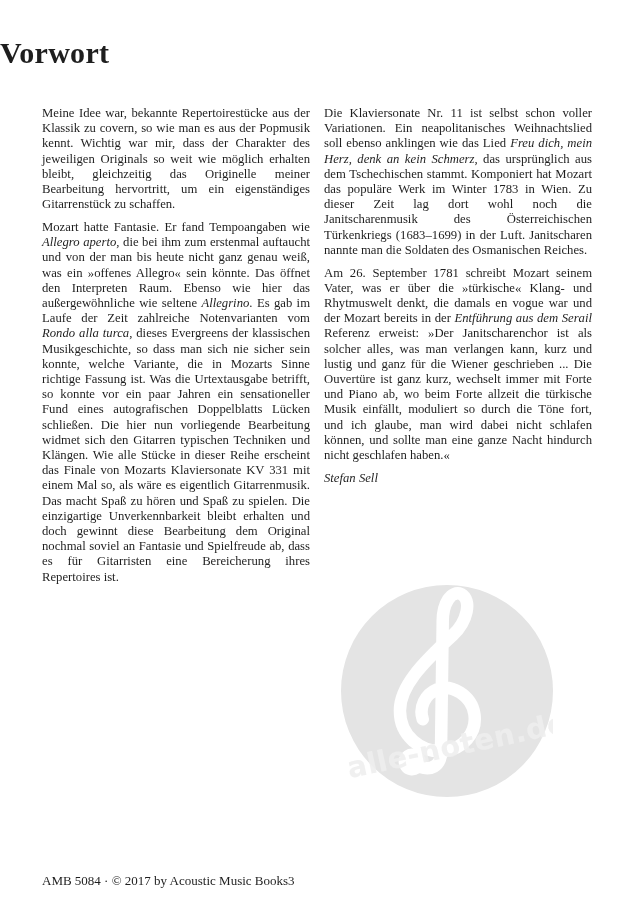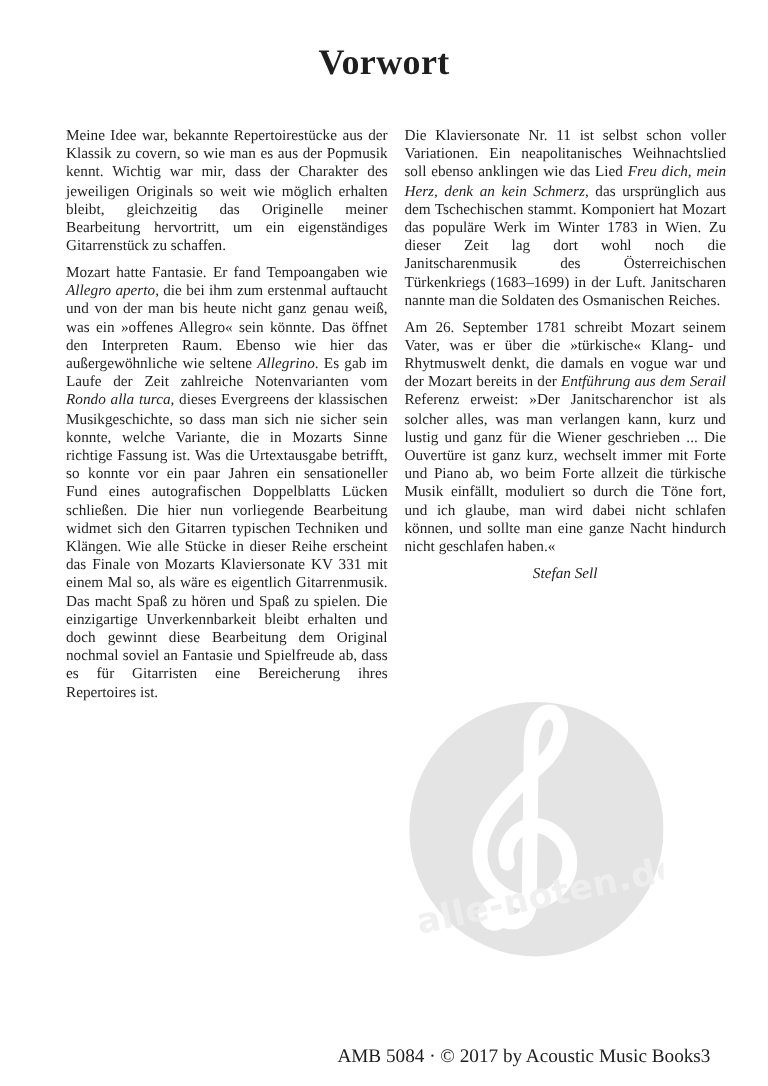--- a/index.html
+++ b/index.html
@@ -6,53 +6,52 @@
   .page{
     position:relative;
     width:640px;height:905px;
     background:#ffffff;
     font-family:"Liberation Serif", serif;
     color:#1e1e1e;
     overflow:hidden;
   }
   .page-title{
     position:absolute;top:36px;left:0;width:640px;
-    text-align:center;
     font-size:30px;font-weight:bold;
     letter-spacing:0.3px;
     margin:0;
   }
   .columns{
     position:absolute;top:106px;left:42px;width:550px;
-    display:flex;gap:14px;margin-left:13px;
+    display:flex;gap:14px;
   }
   .col{
     width:268px;
     font-size:12.7px;line-height:15.2px;
     text-align:justify;
     hyphens:auto;-webkit-hyphens:auto;
   }
   .col p{margin:0 0 7.5px 0;}
   .col p:first-child{margin-top:0;}
   em{}
   .signature{
-    text-align:center;
+    text-align:left;
     font-style:italic;
     font-size:12.7px;line-height:15.2px;
     margin-top:0;
   }
   .watermark{
     position:absolute;left:341px;top:583px;
     width:212px;height:216px;
     pointer-events:none;
   }
   .footer{
     position:absolute;left:42px;bottom:17px;width:550px;
-    display:flex;justify-content:flex-end;
-    font-size:16px;line-height:14px;
+    display:flex;justify-content:flex-start;
+    font-size:13px;line-height:14px;
   }
 </style>
 </head>
 <body>
 
 <div class="page">
 
   <h1 class="page-title">Vorwort</h1>
 
   <div class="columns">

